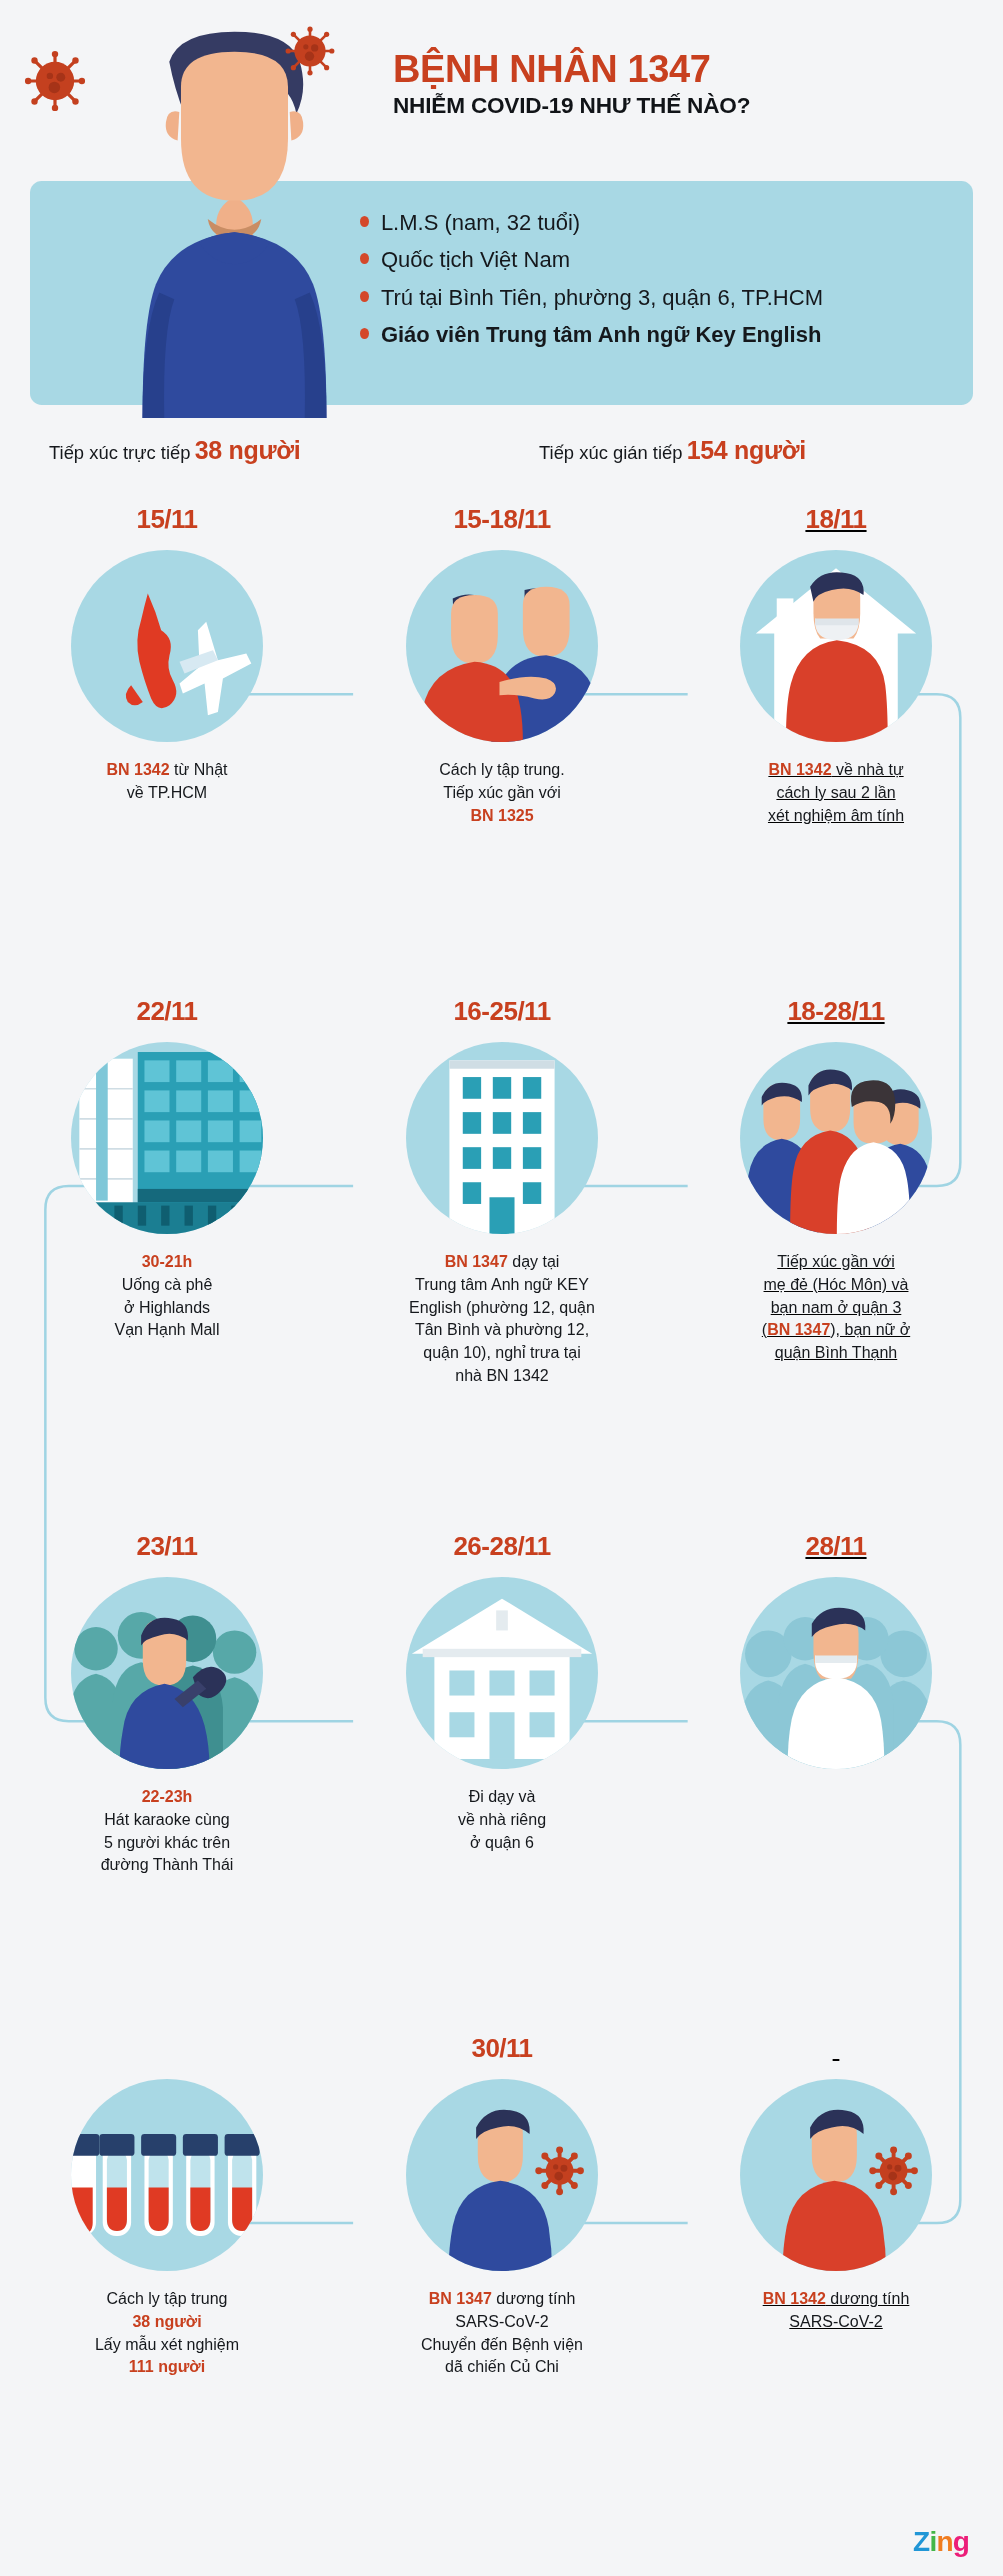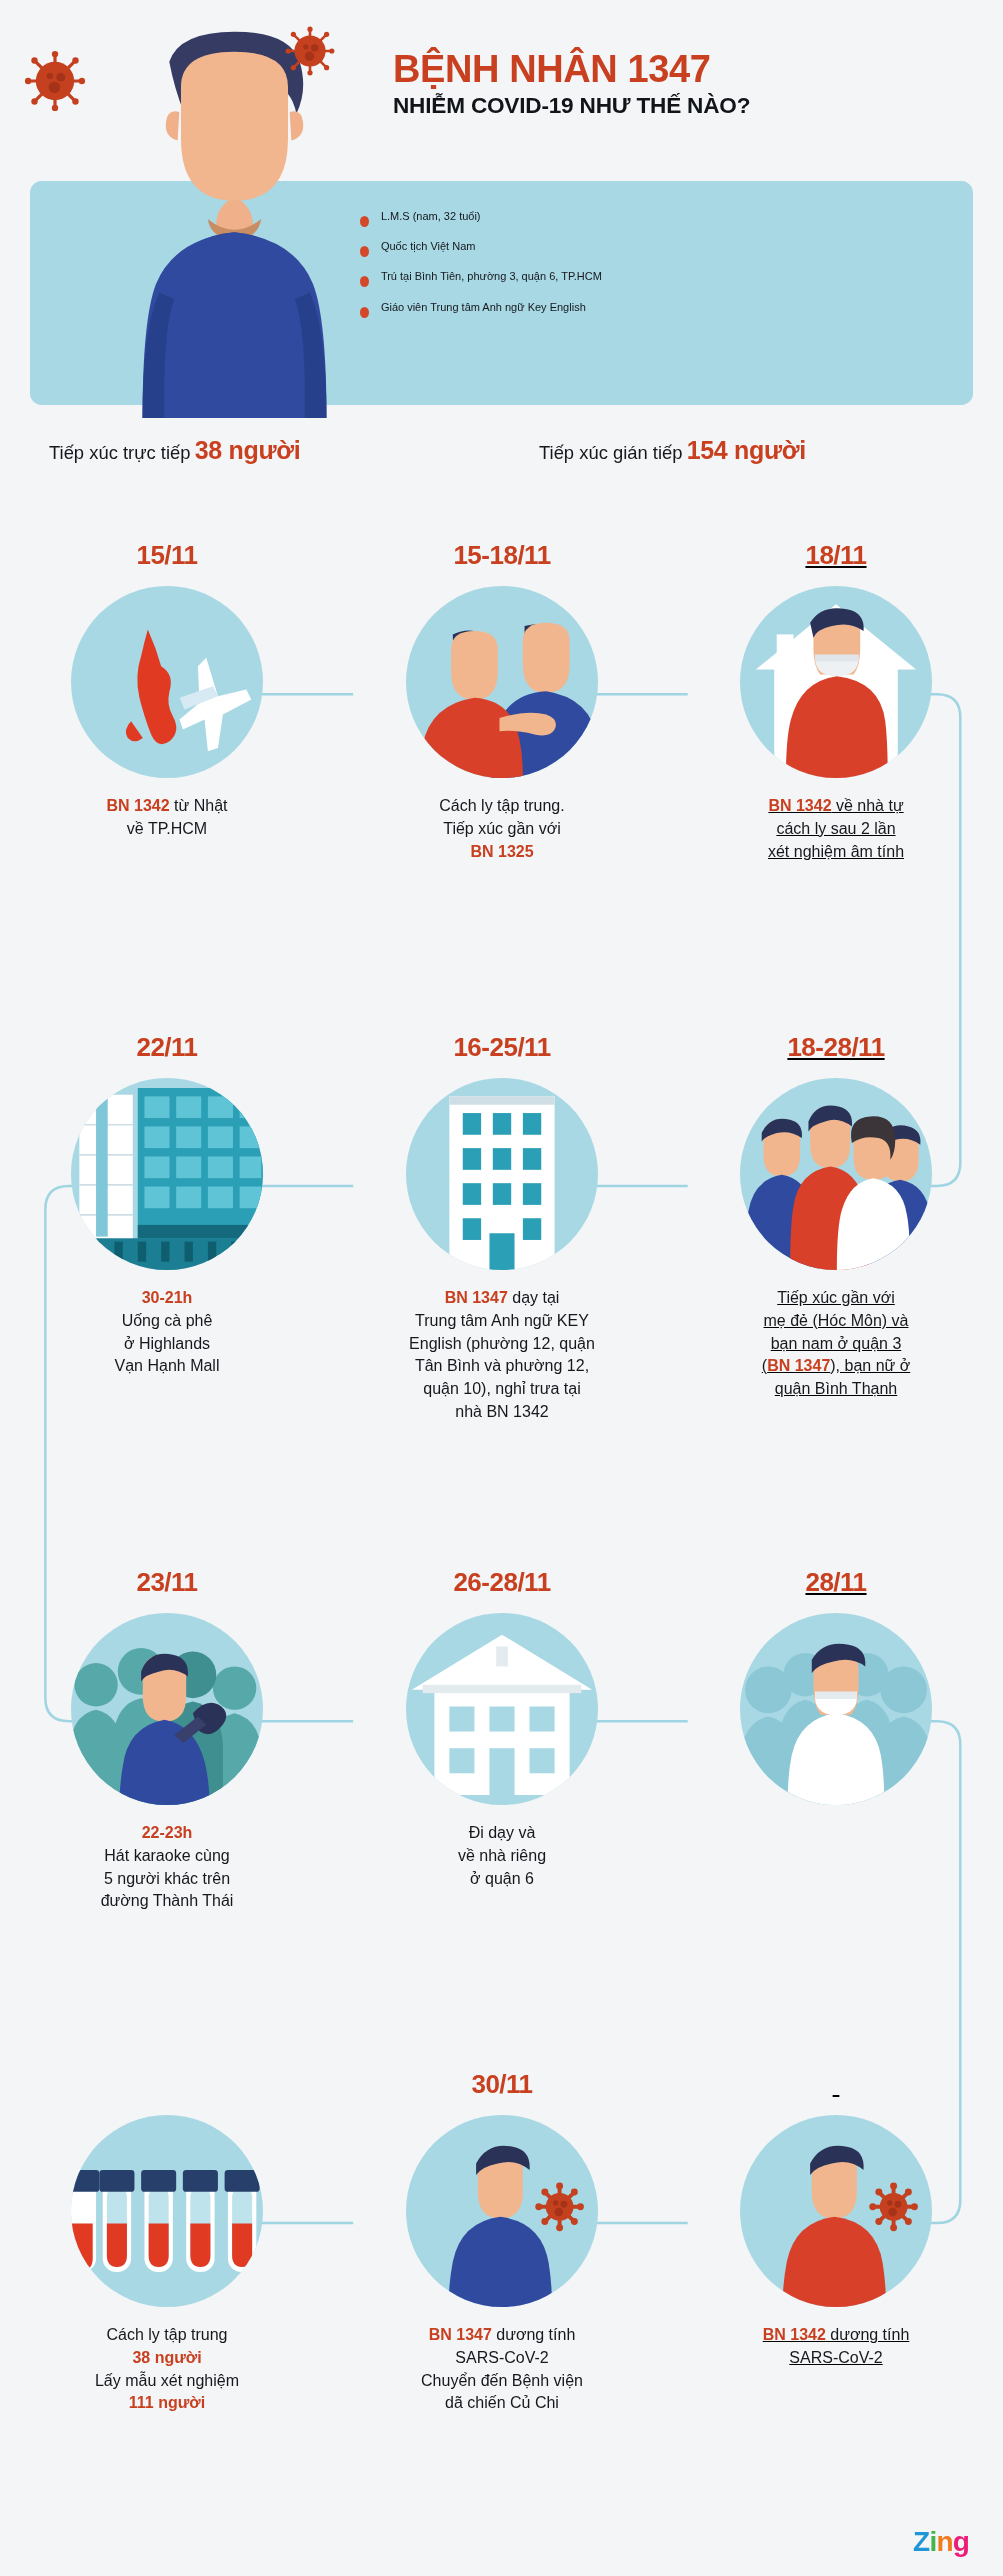--- a/index.html
+++ b/index.html
@@ -51,49 +51,49 @@
   }
 
   .bullets {
     position: absolute; left: 360px; top: 211px;
     z-index: 6; width: 585px;
   }
   .bullet {
     display: flex; align-items: flex-start; gap: 11.7px;
     margin-bottom: 14.2px; line-height: 1.05;
   }
-  .bullet:last-child { margin-bottom: 8px; }
+  .bullet:last-child { margin-bottom: 8px; font-weight: bold; }
   .dot {
     flex: 0 0 auto;
     width: 9.2px; height: 11px;
     border-radius: 50%;
     background: #d4482a;
     margin-top: 5px;
   }
-  .bullet-text { font-size: 11px; color: #15181c; }
+  .bullet-text { font-size: 22px; color: #15181c; }
 
   
   .stats {
     position: absolute; top: 428px; left: 0;
     width: 904px; height: 59px;
   }
   .stat { position: absolute; white-space: nowrap; }
   .stat-a { left: 49px;  top: 8.4px; }
   .stat-b { left: 539px; top: 8.4px; }
   .stat-label { font-size: 18.4px; color: #15181c; }
   .stat-value {
     font-size: 25px; font-weight: 700; color: #c8401f;
     letter-spacing: -0.3px; margin-left: 4.2px;
   }
 
   
   .connector { position: absolute; left: 0; top: 0; z-index: 1; pointer-events: none; }
 
   
-  .timeline { position: absolute; top: 502px; left: 0; width: 1004px; z-index: 3; margin-top: 36px; }
+  .timeline { position: absolute; top: 502px; left: 0; width: 1004px; z-index: 3; }
   .row { position: relative; width: 1004px; }
   .cell { position: absolute; width: 284px; text-align: center; }
   .c1 { left: 25px; }
   .c2 { left: 360px; }
   .c3 { left: 694px; text-decoration: underline; }
 
   .date {
     font-size: 26px; font-weight: 700; color: #c8401f;
     letter-spacing: -0.5px; height: 35px; line-height: 35px;
   }

